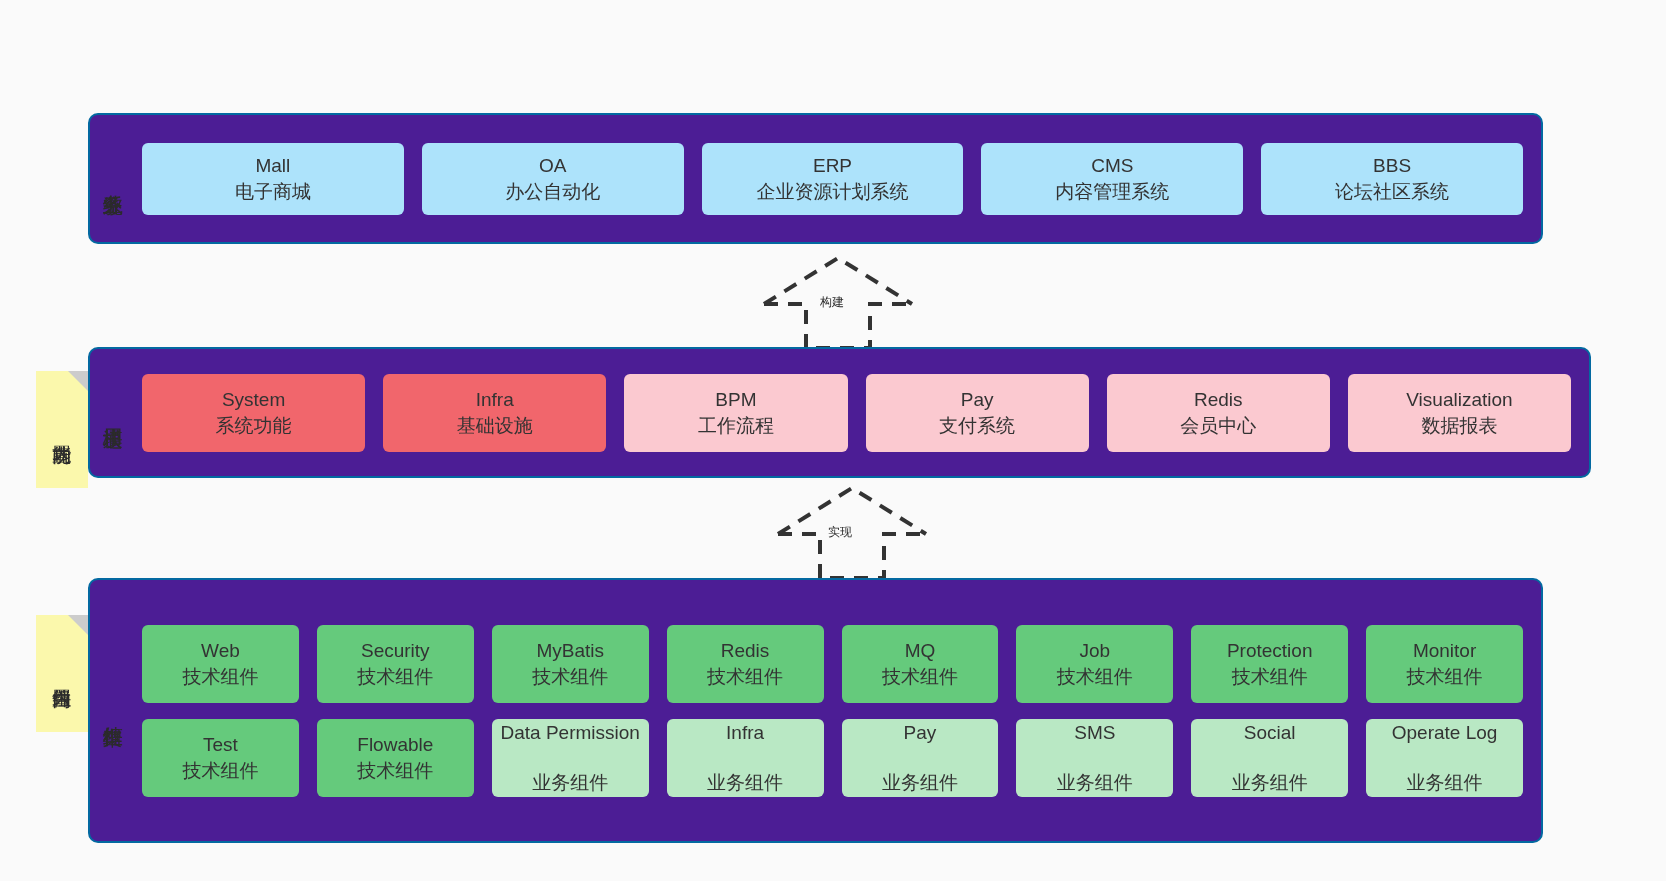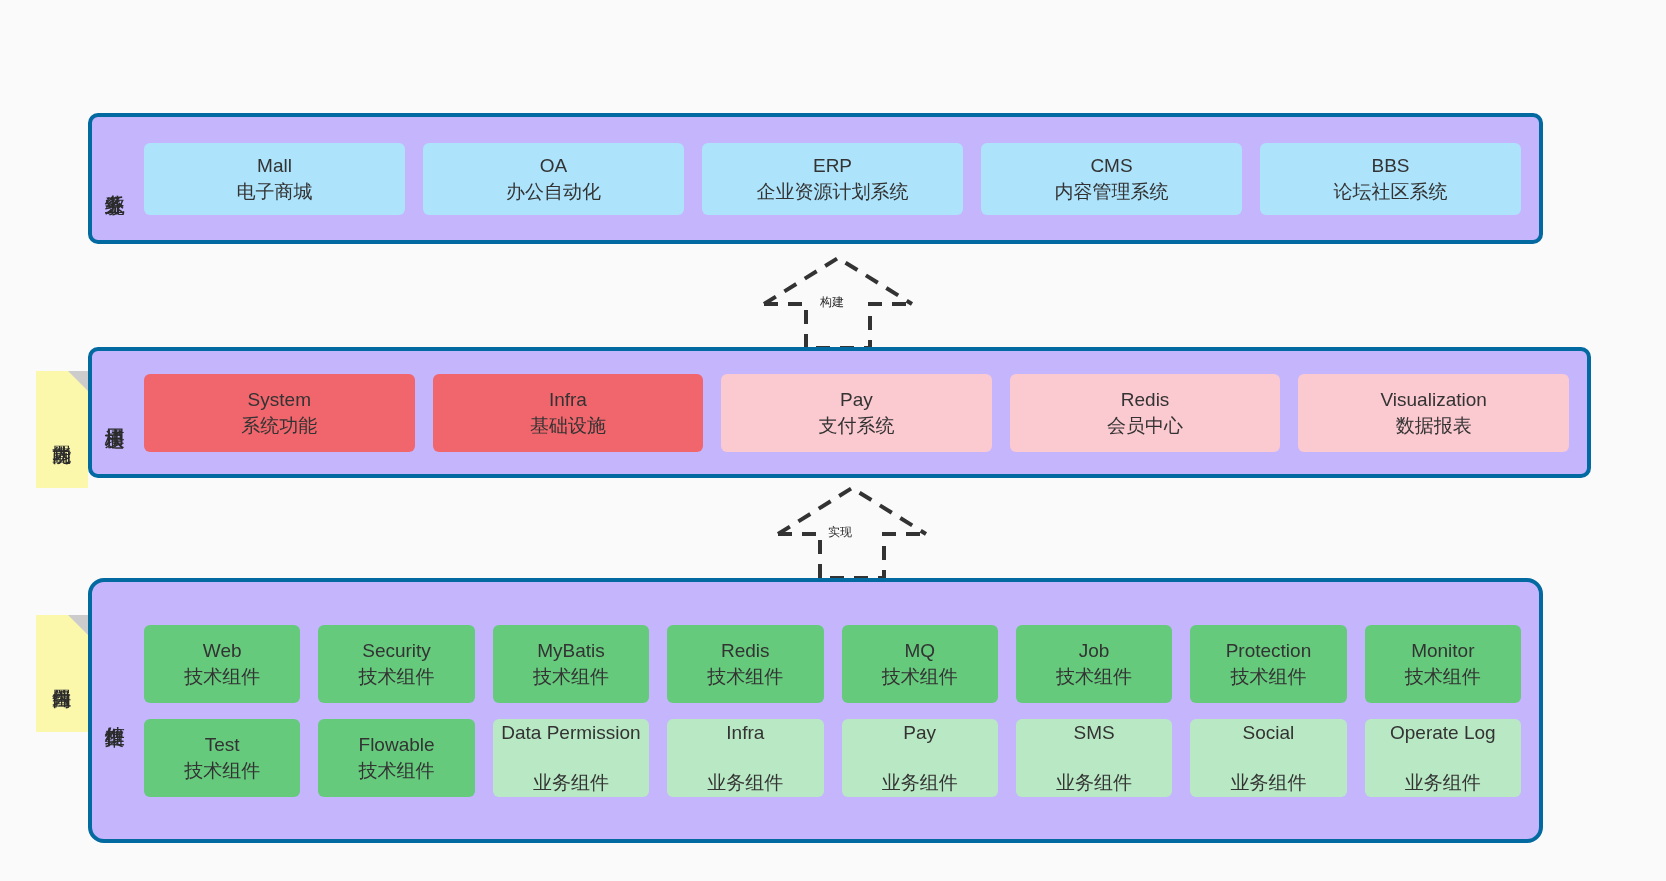--- a/index.html
+++ b/index.html
@@ -13,22 +13,22 @@
   .canvas {
     position: relative;
     width: 1666px;
     height: 881px;
     background: #fafafa;
   }
 
   
   .layer {
     position: absolute;
-    background: #c4b5fd;
-    border: 4px solid #0369a1;
+    background: #4c1d95;
+    border: 2px solid #0369a1;
     border-radius: 10px;
     display: flex;
     align-items: stretch;
   }
   .layer-title {
     width: 46px;
     flex: 0 0 46px;
     display: flex;
     align-items: center;
     justify-content: center;
@@ -74,21 +74,21 @@
   
   .c-blue        { background: #ade3fb; }
   .c-red         { background: #f1666c; }
   .c-pink        { background: #fbc9d0; }
   .c-green       { background: #65ca7c; }
   .c-green-light { background: #b9e8c4; gap: 25px; }
 
   
   #layer-business { left: 88px;  top: 113px; width: 1455px; height: 131px; }
   #layer-modules  { left: 88px;  top: 347px; width: 1503px; height: 131px; }
-  #layer-framework{ left: 88px;  top: 578px; width: 1455px; height: 265px; border-radius: 16px; }
+  #layer-framework{ left: 88px;  top: 578px; width: 1455px; height: 265px; }
 
   #layer-business .card  { height: 72px; }
   #layer-modules  .card  { height: 78px; }
   #layer-framework .card { height: 78px; }
 
   
   .note {
     position: absolute;
     background: #fbf8ac;
     width: 52px;
@@ -184,20 +184,24 @@
       <div class="row">
         <div class="card c-red">
           <span class="en">System</span>
           <span class="cn">系统功能</span>
         </div>
         <div class="card c-red">
           <span class="en">Infra</span>
           <span class="cn">基础设施</span>
         </div>
         <div class="card c-pink">
+          <span class="en">BPM</span>
+          <span class="cn">工作流程</span>
+        </div>
+        <div class="card c-pink">
           <span class="en">Pay</span>
           <span class="cn">支付系统</span>
         </div>
         <div class="card c-pink">
           <span class="en">Redis</span>
           <span class="cn">会员中心</span>
         </div>
         <div class="card c-pink">
           <span class="en">Visualization</span>
           <span class="cn">数据报表</span>

